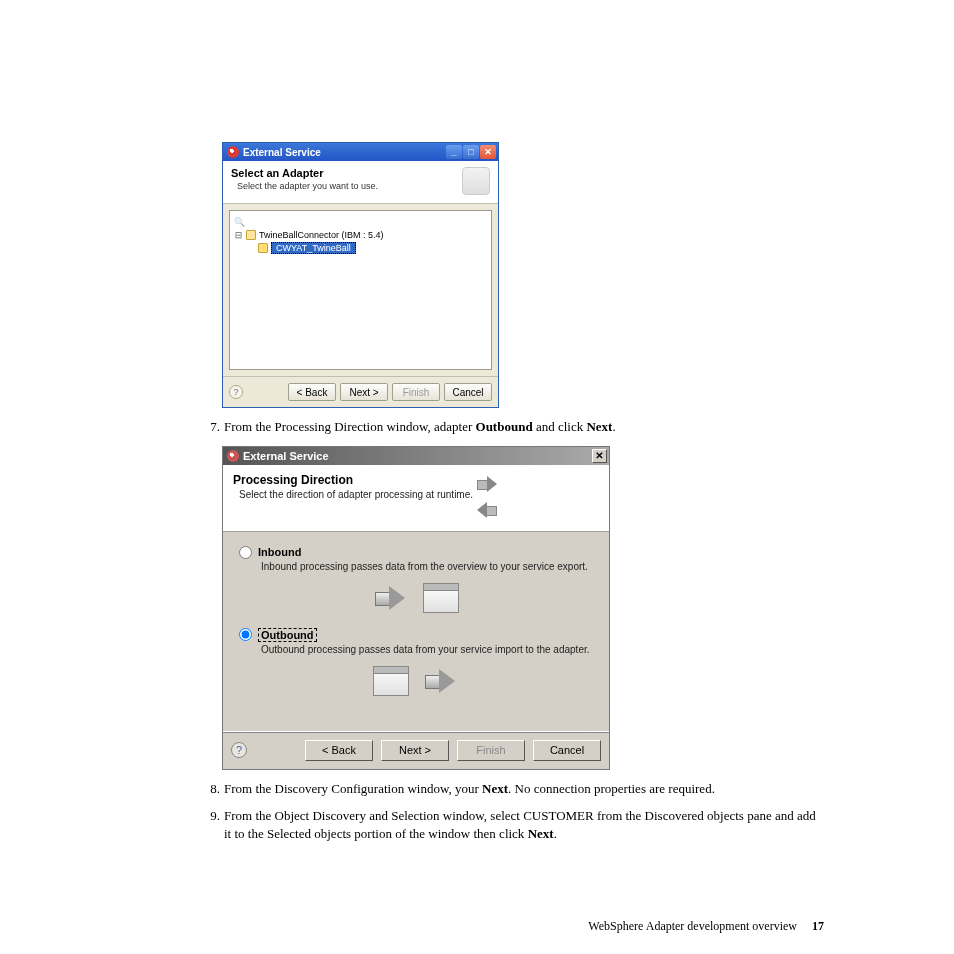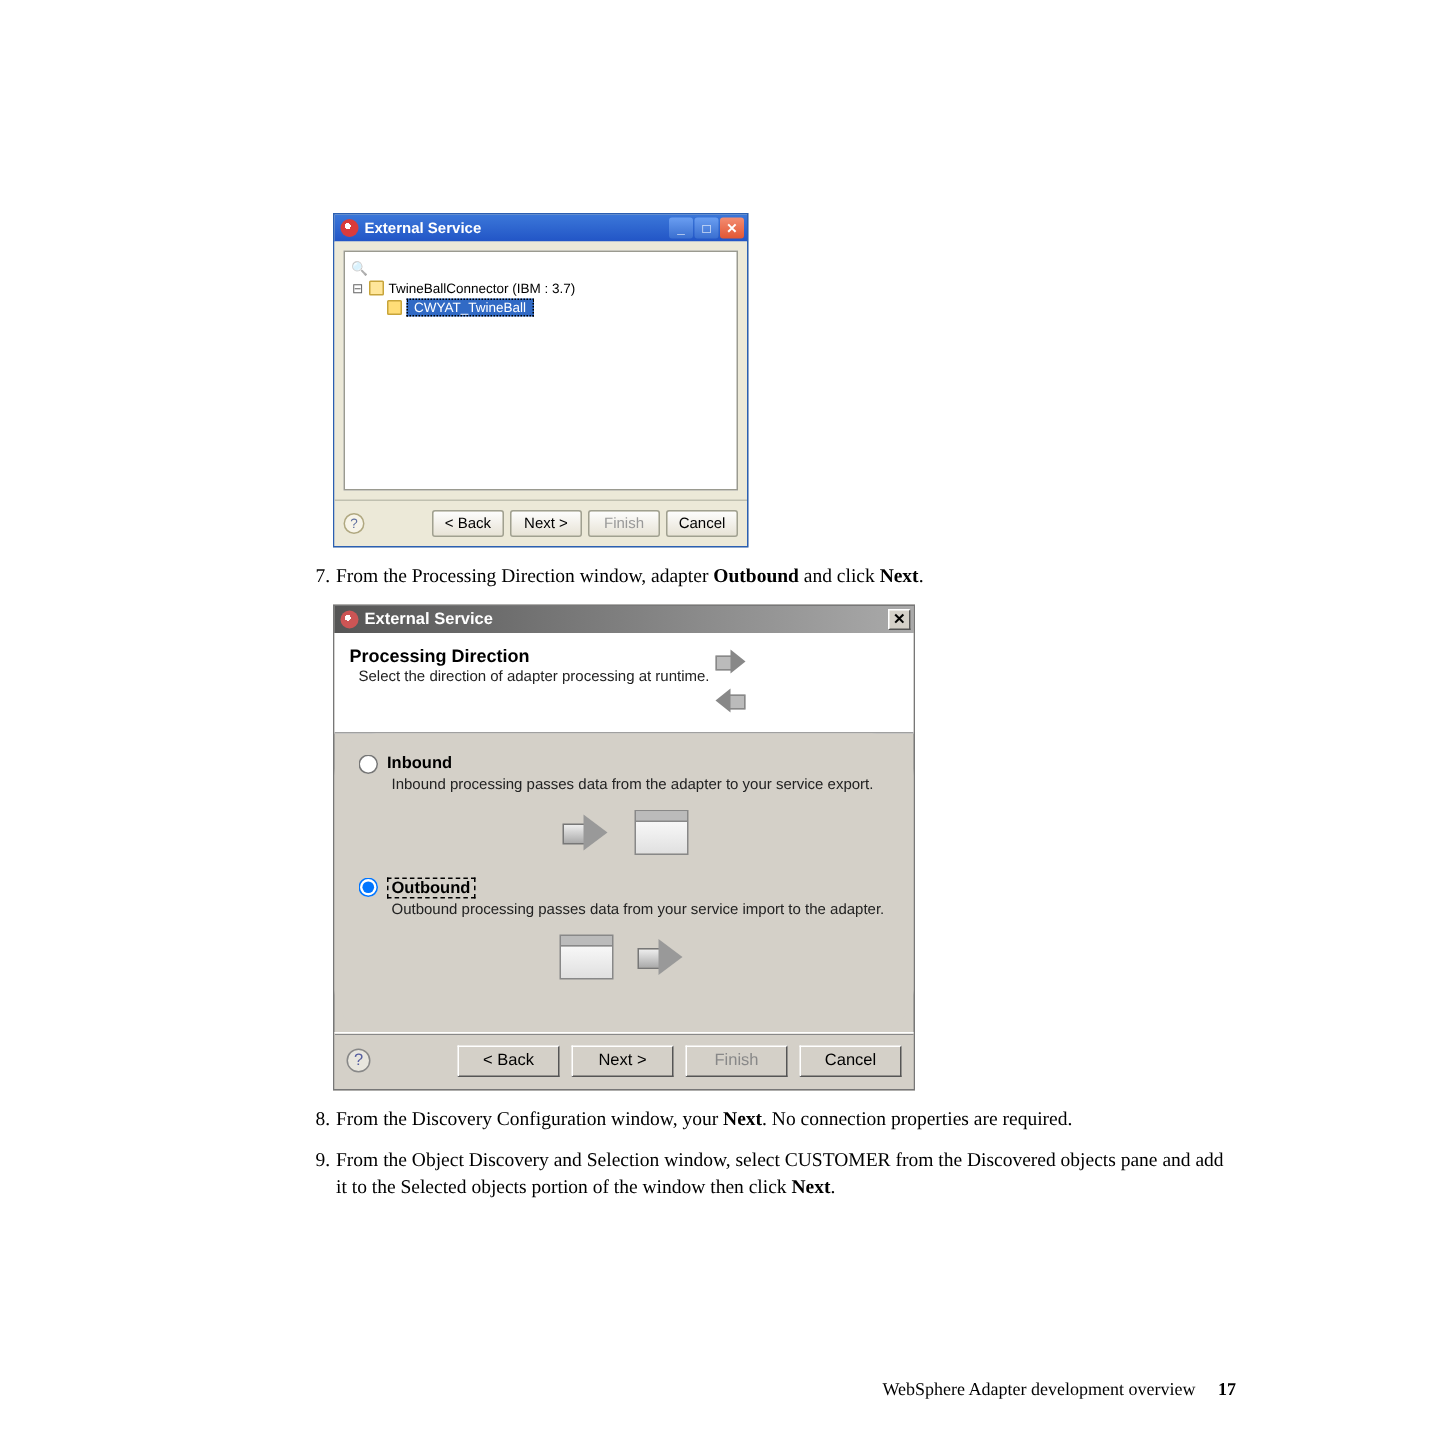--- a/index.html
+++ b/index.html
@@ -270,29 +270,36 @@
 
   <div class="win-xp">
     <div class="xp-titlebar">
       <div class="title-icon"></div>
       <span>External Service</span>
       <span class="spacer"></span>
       <div class="xp-btn xp-btn-min">_</div>
       <div class="xp-btn xp-btn-max">□</div>
       <div class="xp-btn xp-btn-close">✕</div>
     </div>
+    <div class="xp-header">
+      <div class="xp-header-text">
+        <div class="h-title">Select an Adapter</div>
+        <div class="h-sub">Select the adapter you want to use.</div>
+      </div>
+      <div class="h-icon"></div>
+    </div>
     <div class="xp-body">
       <div class="xp-tree">
         <div class="tree-row">
           <span style="opacity:.5">🔍</span>
         </div>
         <div class="tree-row">
           <span class="tw">⊟</span>
           <span class="ficon"></span>
-          <span>TwineBallConnector (IBM : 3.7)</span>
+          <span>TwineBallConnector (IBM : 5.4)</span>
         </div>
         <div class="tree-row tree-indent">
           <span class="ficon" style="background:#ffdd77"></span>
           <span class="tree-sel">CWYAT_TwineBall</span>
         </div>
       </div>
     </div>
     <div class="xp-footer">
       <div class="help">?</div>
       <div class="spacer"></div>
@@ -326,21 +333,21 @@
         <div class="arrow-r"></div>
         <div class="arrow-r" style="transform:scaleX(-1)"></div>
       </div>
     </div>
     <div class="w2-body">
       <div class="opt">
         <label class="opt-row">
           <input type="radio" name="dir" style="">
           <span class="opt-label">Inbound</span>
         </label>
-        <div class="opt-desc">Inbound processing passes data from the adapter to your service export.</div>
+        <div class="opt-desc">Inbound processing passes data from the overview to your service export.</div>
         <div class="opt-illus">
           <div class="illus-arrow"></div>
           <div class="illus-window"></div>
         </div>
       </div>
       <div class="opt">
         <label class="opt-row">
           <input type="radio" name="dir" checked="" style="">
           <span class="opt-label sel">Outbound</span>
         </label>

